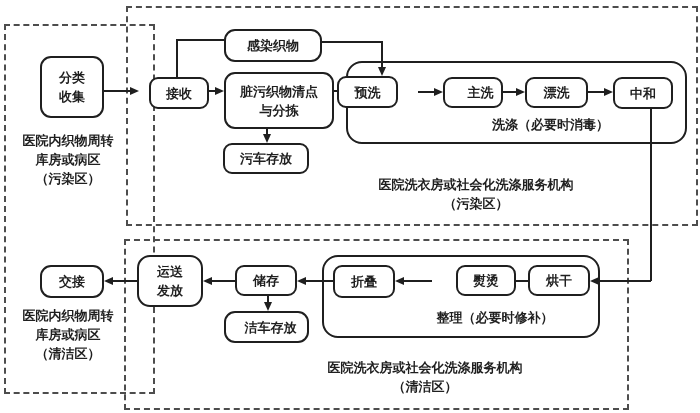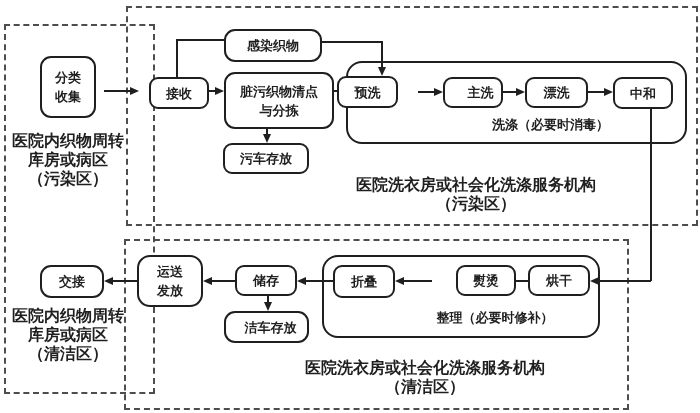--- a/index.html
+++ b/index.html
@@ -16,21 +16,21 @@
 
   
   .box{
     position:absolute;box-sizing:border-box;border:2px solid #1f1f1f;border-radius:9px;
     background:#ffffff;display:flex;align-items:center;justify-content:center;
     font-size:13px;font-weight:bold;text-align:center;line-height:19px;white-space:pre-line;
     z-index:4;
   }
   .container{position:absolute;box-sizing:border-box;border:2px solid #1f1f1f;border-radius:16px;background:#ffffff;z-index:2;}
 
-  .b-classify{left:40px;top:56px;width:56px;height:62px;border-radius:11px;}
+  .b-classify{left:40px;top:56px;width:64px;height:62px;border-radius:11px;}
   .b-receive{left:149px;top:77px;width:60px;height:32px;text-align:center;}
   .b-infected{left:224px;top:29px;width:98px;height:33px;border-radius:11px;}
   .b-sorting{left:224px;top:72px;width:110px;height:57px;border-radius:11px;}
   .b-dirtycart{left:223px;top:143px;width:86px;height:31px;}
   .c-wash{left:346px;top:61px;width:341px;height:83px;}
   .b-prewash{left:337px;top:76px;width:61px;height:32px;}
   .b-mainwash{left:443px;top:77px;width:60px;height:31px;padding-left:15px;}
   .b-rinse{left:525px;top:77px;width:63px;height:31px;}
   .b-neutral{left:613px;top:77px;width:60px;height:32px;}
   .b-handover{left:40px;top:265px;width:64px;height:33px;border-radius:11px;}
@@ -39,21 +39,21 @@
   .b-cleancart{left:224px;top:311px;width:85px;height:32px;border-radius:11px;padding-left:8px;}
   .c-tidy{left:322px;top:255px;width:278px;height:83px;}
   .b-fold{left:333px;top:265px;width:62px;height:33px;}
   .b-iron{left:456px;top:265px;width:60px;height:31px;}
   .b-dry{left:528px;top:265px;width:62px;height:31px;}
 
   
   .glabel{position:absolute;font-size:13px;font-weight:bold;text-align:center;z-index:5;padding-left:34px;}
   .l-wash{left:346px;top:116px;width:341px;}
   .l-tidy{left:322px;top:309px;width:278px;}
-  .zlabel{position:absolute;font-size:16px;font-weight:bold;text-align:center;line-height:19px;white-space:pre-line;z-index:5;}
+  .zlabel{position:absolute;font-size:13px;font-weight:bold;text-align:center;line-height:19px;white-space:pre-line;z-index:5;}
   .zl-top{left:6px;top:131px;width:124px;}
   .zl-bottom{left:6px;top:306px;width:124px;}
   .zr-top{left:326px;top:175px;width:300px;}
   .zr-bottom{left:275px;top:358px;width:300px;}
 
   
   .hl,.vl{position:absolute;background:#1f1f1f;z-index:3;}
   .hl{height:2px;}
   .vl{width:2px;}
   .ar{position:absolute;width:0;height:0;border:4px solid transparent;z-index:3;}

